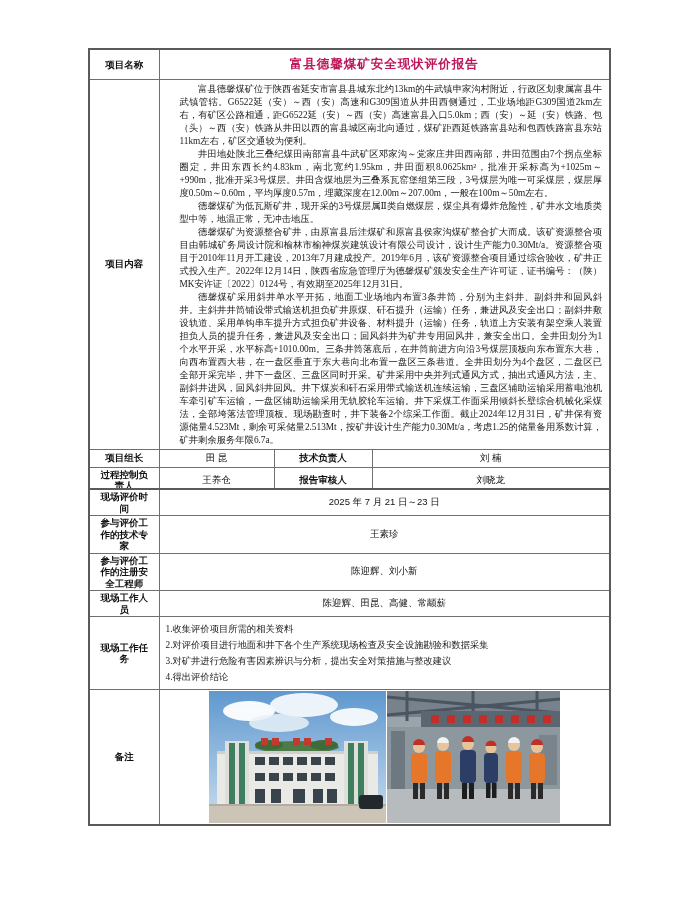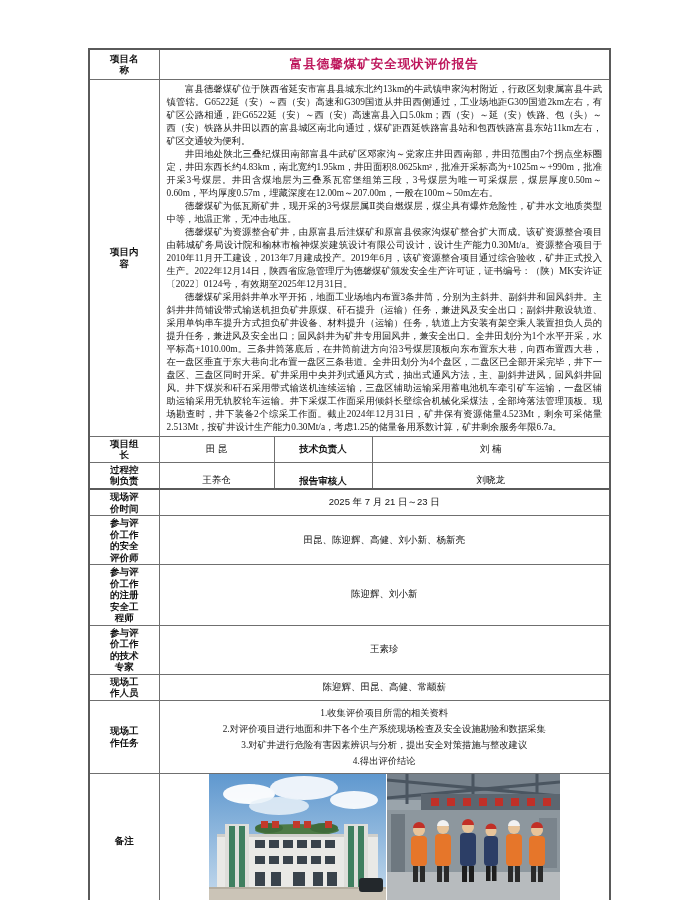--- a/index.html
+++ b/index.html
@@ -5,38 +5,38 @@
   html,body{margin:0;padding:0;}
   body{
     width:687px;height:900px;background:#ffffff;
     font-family:"Liberation Sans","DejaVu Sans",sans-serif;
     color:#141414;
   }
   .doc{position:relative;width:687px;height:900px;background:#fff;overflow:hidden;}
 
   table{border-collapse:collapse;table-layout:fixed;position:absolute;left:88px;background:#fff;}
   table{border:2px solid #5a5a5a;}
-  td{border:1px solid #6f6f6f;padding:1px 19px;overflow:hidden;vertical-align:middle;}
+  td{border:1px solid #6f6f6f;padding:1px 7px;overflow:hidden;vertical-align:middle;}
 
   .t1{top:48px;width:521px;}
   .t2{top:488px;width:521px;}
 
   .lbl{font-weight:bold;text-align:center;font-size:9.5px;line-height:11.5px;color:#111;}
   .val-c{font-weight:normal;text-align:center;font-size:9.5px;color:#111;}
   .title-cell{color:#be185d;font-weight:bold;font-size:12.5px;text-align:center;letter-spacing:1px;}
 
-  .content-cell{vertical-align:top;padding:3px 7px 2px 7px;}
+  .content-cell{vertical-align:top;padding:3px 7px 2px 20px;}
   .content-cell p{
     margin:0;text-indent:2em;font-size:9.3px;line-height:13px;
     text-align:justify;color:#1a1a1a;
     font-family:"Liberation Serif","DejaVu Serif",serif;
   }
 
   .tasks-cell{vertical-align:middle;padding:2px 6px;}
-  .tasks-cell div{font-size:9.3px;line-height:16px;text-align:center;color:#1a1a1a;
+  .tasks-cell div{font-size:9.3px;line-height:16px;text-align:left;color:#1a1a1a;
     font-family:"Liberation Serif","DejaVu Serif",serif;}
 
   .photo-cell{text-align:center;vertical-align:middle;padding:0;}
   .photos{display:flex;justify-content:center;gap:1px;}
   .photo{display:block;}
 </style>
 </head>
 <body>
 
 <div class="doc">
@@ -85,31 +85,27 @@
   <table class="t2">
     <colgroup>
         <col style="width:70px">
         <col style="width:451px">
       </colgroup>
     <tbody>
         <tr style="height:20px">
       <td class="lbl">现场评价时间</td>
       <td class="val-c">2025 年 7 月 21 日～23 日</td>
     </tr>
-    <tr style="height:30px">
-      <td class="lbl">参与评价工作的安全评价师</td>
-      <td class="val-c">田昆、陈迎辉、高健、刘小新、杨新亮</td>
+    <tr style="height:28px">
+      <td class="lbl">参与评价工作的技术专家</td>
+      <td class="val-c">王素珍</td>
     </tr>
     <tr style="height:29px">
       <td class="lbl">参与评价工作的注册安全工程师</td>
       <td class="val-c">陈迎辉、刘小新</td>
-    </tr>
-    <tr style="height:28px">
-      <td class="lbl">参与评价工作的技术专家</td>
-      <td class="val-c">王素珍</td>
     </tr>
     <tr style="height:21px">
       <td class="lbl">现场工作人员</td>
       <td class="val-c">陈迎辉、田昆、高健、常颛薪</td>
     </tr>
     <tr style="height:73px">
       <td class="lbl">现场工作任务</td>
       <td class="tasks-cell">
         <div>1.收集评价项目所需的相关资料</div>
         <div>2.对评价项目进行地面和井下各个生产系统现场检查及安全设施勘验和数据采集</div>

